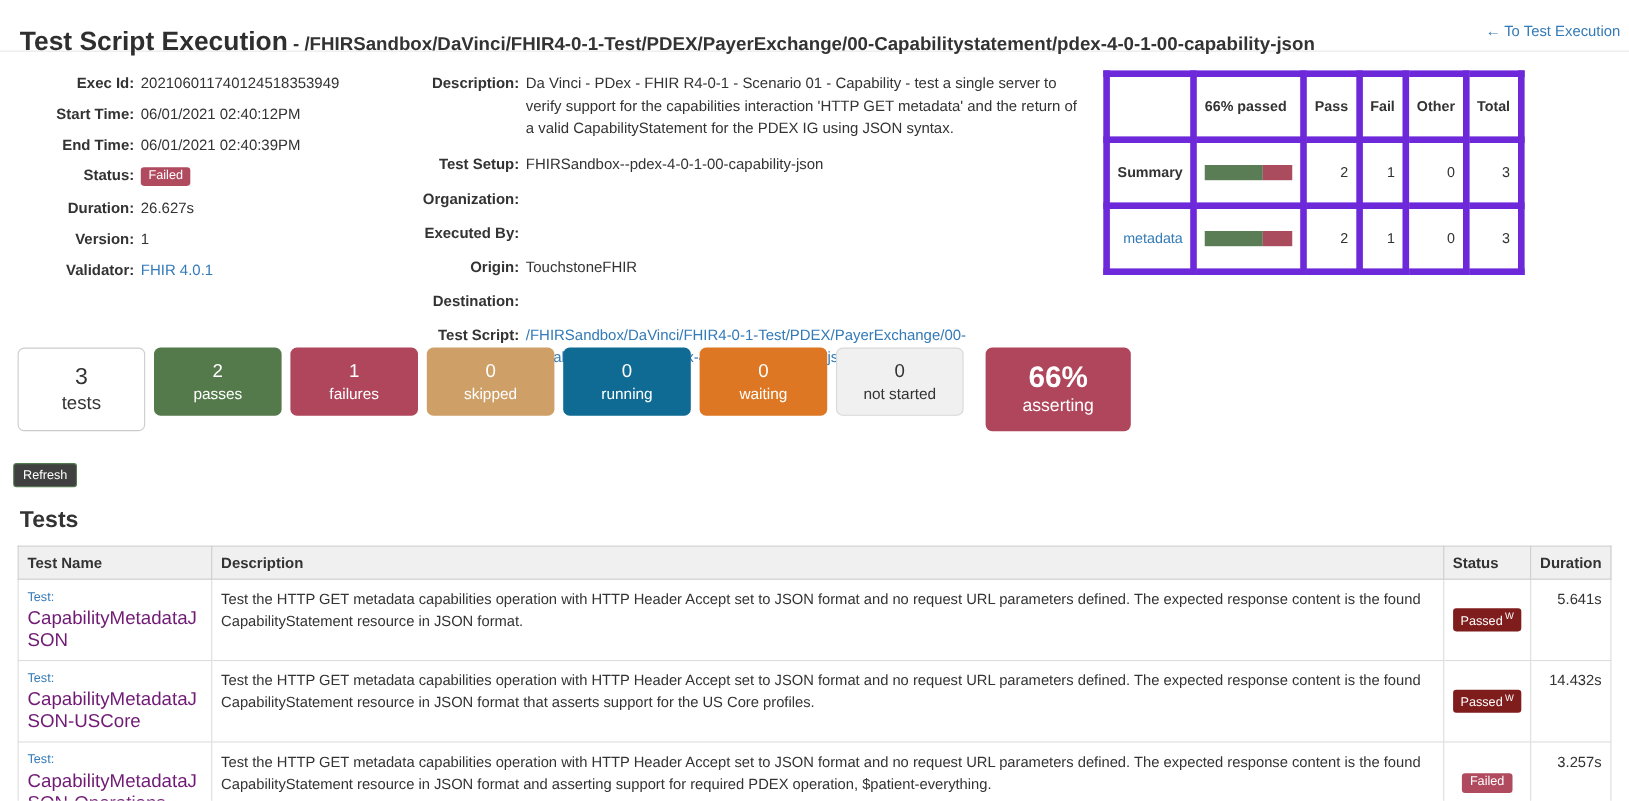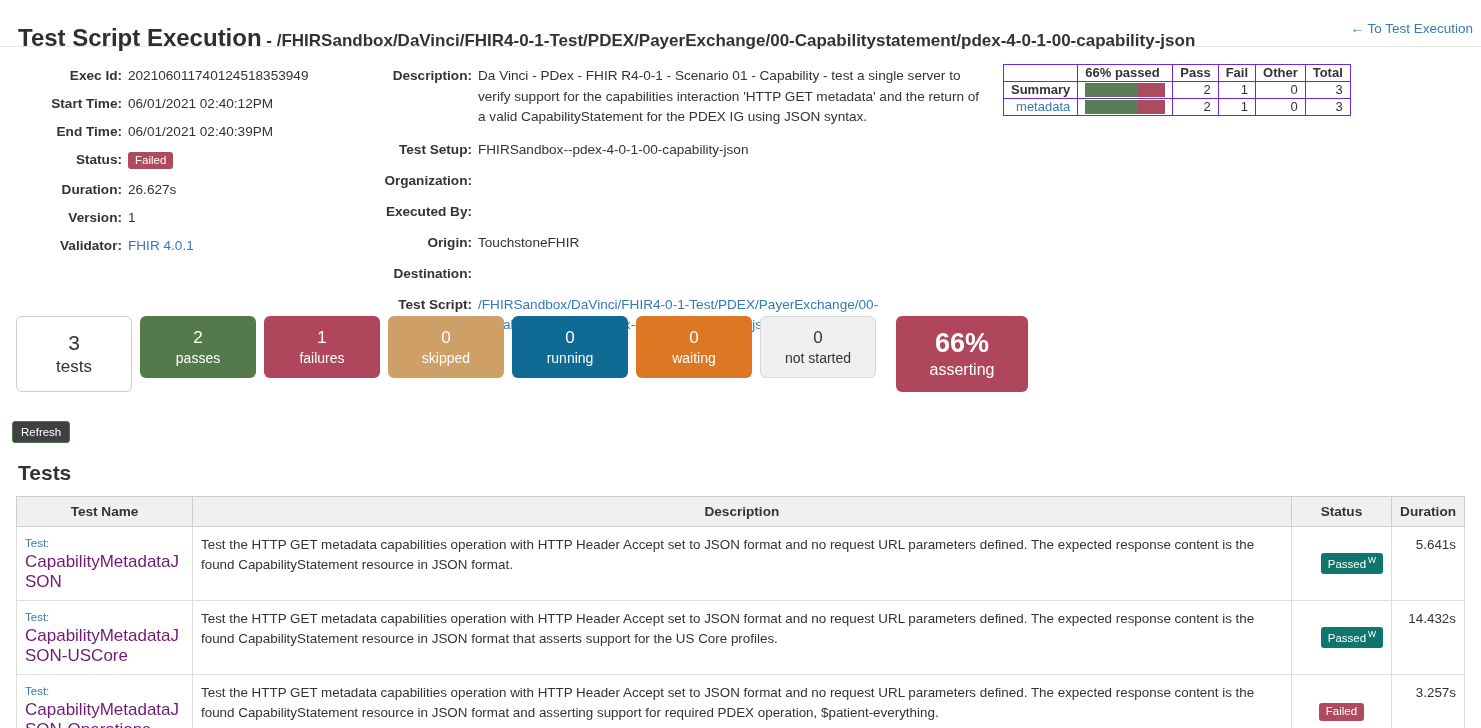--- a/index.html
+++ b/index.html
@@ -56,33 +56,33 @@
   .dl-def a, .link { color: #337ab7; text-decoration: none; cursor: pointer; }
   .desc-text { max-width: 528px; line-height: 20.5px; }
   .script-link { display: block; max-width: 420px; line-height: 20.5px; }
 
   .badge {
     display: inline-block; padding: 3px 7px 3px 7px;
     font-size: 11.5px; line-height: 1; color: #fff;
     border-radius: 3px; font-weight: normal; vertical-align: middle;
   }
   .badge-failed { background: #b04a5e; }
-  .badge-passed { background: #0f766e; margin-left: 21px; }
+  .badge-passed { background: #7f1d1d; }
   .badge sup { font-size: 8.5px; vertical-align: super; margin-left: 2px; }
 
   
   .interactions {
     position: absolute; left: 1003px; top: 64px; width: 310px;
   }
   .interactions h4 {
     margin: 0 0 6px 0; font-size: 14.5px; font-weight: bold; color: #333;
   }
   table.itx { border-collapse: collapse; font-size: 13px; }
   table.itx th, table.itx td {
-    border: 1px solid #6d28d9; padding: 0 7px; line-height: 16px;
+    border: 6px solid #6d28d9; padding: 19px 7px; line-height: 16px;
   }
   table.itx th { font-weight: bold; color: #333; text-align: center; }
   table.itx th.lbl { width: 66px; }
   table.itx th.barcol { width: 86px; text-align: left; }
   table.itx td.rowlbl { text-align: right; font-weight: bold; width: 66px; }
   table.itx td.rowlbl.linkcell { font-weight: normal; }
   table.itx td.num { text-align: right; width: 33px; }
   .minibar { width: 80px; height: 14px; display: flex; overflow: hidden; }
   .minibar .g { background: #5a7d55; }
   .minibar .r { background: #ab4b5e; }
@@ -130,21 +130,21 @@
   
   .tests-heading {
     position: absolute; left: 18px; top: 461px;
     font-size: 21px; font-weight: bold; color: #333;
   }
   .tests-table {
     position: absolute; left: 16px; top: 496px; width: 1449px;
     border-collapse: collapse; font-size: 13.4px;
   }
   .tests-table th {
-    background: #f0f0f0; border: 1px solid #cccccc; text-align: center;
+    background: #f0f0f0; border: 1px solid #cccccc; text-align: left;
     font-weight: bold; padding: 7px 8px; color: #333; font-size: 13.6px;
   }
   .tests-table td {
     border: 1px solid #dddddd; padding: 8px; vertical-align: top;
     color: #333; line-height: 20px;
   }
   .col-name     { width: 176px; }
   .col-desc     { width: auto; }
   .col-status   { width: 68px; text-align: center; }
   .col-duration { width: 70px; text-align: right; }

